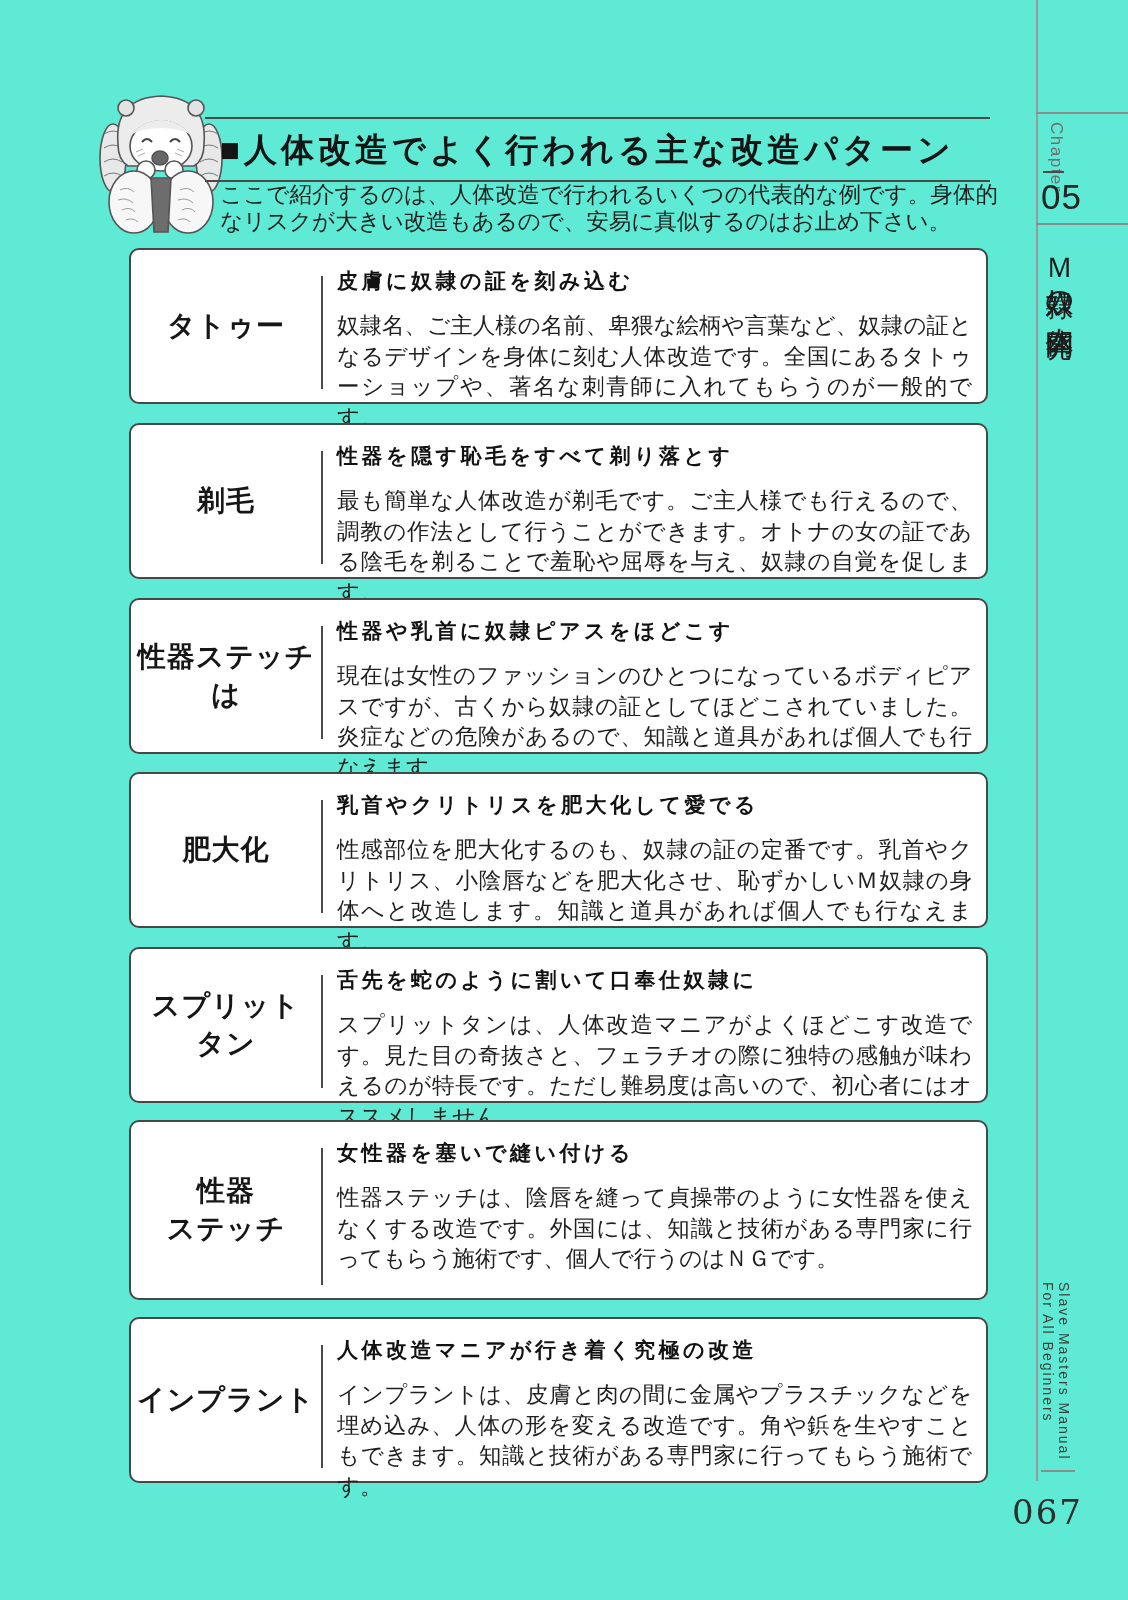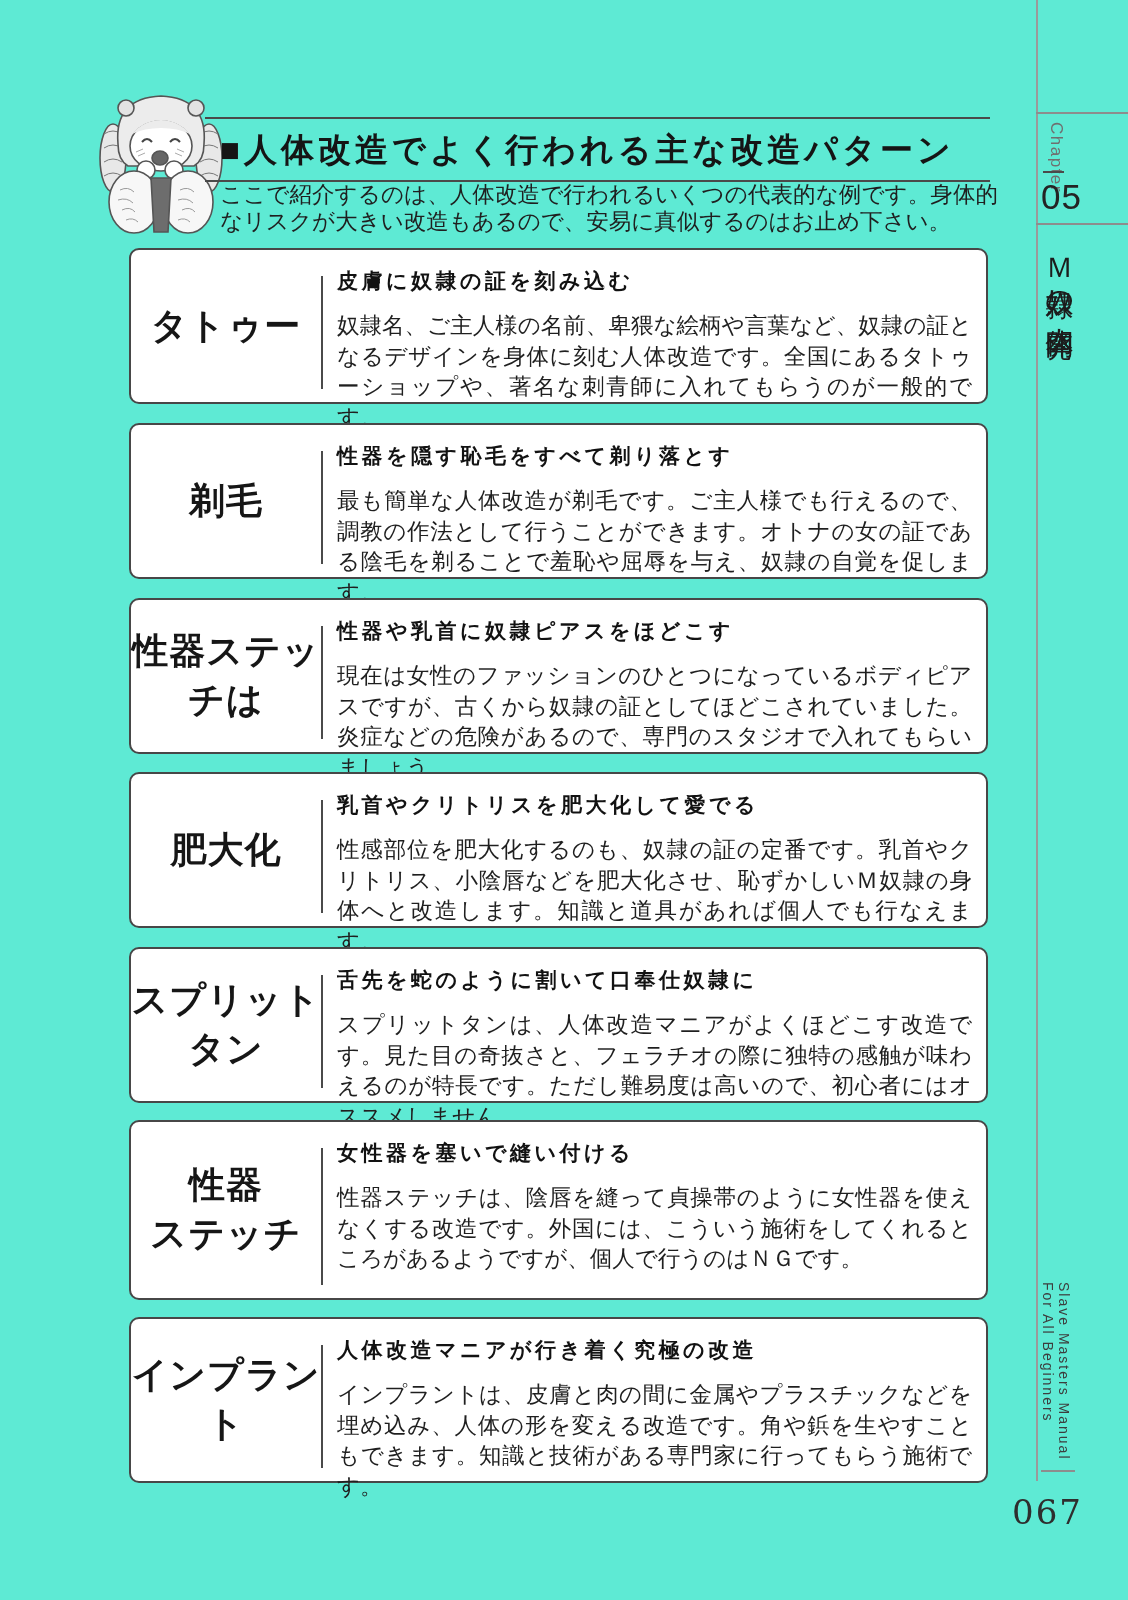--- a/index.html
+++ b/index.html
@@ -14,21 +14,21 @@
   .page-title{position:absolute;left:220px;top:124px;margin:0;width:780px;
       font-family:"Liberation Serif","DejaVu Serif",serif;font-size:33px;font-weight:600;
       letter-spacing:4px;color:#151515;line-height:52px;white-space:nowrap;}
   .intro{position:absolute;left:220px;top:182px;margin:0;width:778px;
       font-size:22.5px;line-height:26.5px;color:#1f1f1f;text-align:justify;}
 
   
   .box{position:absolute;left:129px;width:859px;box-sizing:border-box;
       border:2px solid #474747;border-radius:10px;display:flex;background:#fff;}
   .box-label{width:190px;flex:0 0 190px;display:flex;align-items:center;justify-content:center;
-      font-size:36px;font-weight:bold;letter-spacing:1px;color:#161616;
+      font-size:28px;font-weight:bold;letter-spacing:1px;color:#161616;
       text-align:center;white-space:pre-line;line-height:1.35;border-radius:28px;}
   .box-divider{width:2px;flex:0 0 2px;background:#4a4a4a;margin:26px 0 13px 0;}
   .box-content{flex:1;padding:13px 14px 0 14px;box-sizing:border-box;}
   .box-title{margin:0 0 12px 0;font-family:"Liberation Serif","DejaVu Serif",serif;
       font-size:21px;font-weight:600;letter-spacing:3.5px;color:#121212;line-height:36px;white-space:nowrap;}
   .box-body{margin:0;font-size:22.5px;line-height:30.5px;color:#1f1f1f;text-align:justify;}
 
   
   .side-line{position:absolute;left:1036px;top:0;width:2px;height:1481px;background:#9a9a9a;}
   .chapter-rule{position:absolute;left:1036px;width:92px;height:2px;background:#8d8d8d;}
@@ -118,21 +118,21 @@
       <h2 class="box-title">性器を隠す恥毛をすべて剃り落とす</h2>
       <p class="box-body">最も簡単な人体改造が剃毛です。ご主人様でも行えるので、調教の作法として行うことができます。オトナの女の証である陰毛を剃ることで羞恥や屈辱を与え、奴隷の自覚を促します。</p>
     </div>
   </section>
 
   <section class="box b3">
     <div class="box-label">性器ステッチは</div>
     <div class="box-divider"></div>
     <div class="box-content">
       <h2 class="box-title">性器や乳首に奴隷ピアスをほどこす</h2>
-      <p class="box-body">現在は女性のファッションのひとつになっているボディピアスですが、古くから奴隷の証としてほどこされていました。炎症などの危険があるので、専門のスタジオで入れてもらいましょう。</p>
+      <p class="box-body">現在は女性のファッションのひとつになっているボディピアスですが、古くから奴隷の証としてほどこされていました。炎症などの危険があるので、知識と道具があれば個人でも行なえます。</p>
     </div>
   </section>
 
   <section class="box b4">
     <div class="box-label">肥大化</div>
     <div class="box-divider"></div>
     <div class="box-content">
       <h2 class="box-title">乳首やクリトリスを肥大化して愛でる</h2>
       <p class="box-body">性感部位を肥大化するのも、奴隷の証の定番です。乳首やクリトリス、小陰唇などを肥大化させ、恥ずかしいＭ奴隷の身体へと改造します。知識と道具があれば個人でも行なえます。</p>
     </div>
@@ -147,21 +147,21 @@
       <p class="box-body">スプリットタンは、人体改造マニアがよくほどこす改造です。見た目の奇抜さと、フェラチオの際に独特の感触が味わえるのが特長です。ただし難易度は高いので、初心者にはオススメしません。</p>
     </div>
   </section>
 
   <section class="box b6">
     <div class="box-label">性器
 ステッチ</div>
     <div class="box-divider"></div>
     <div class="box-content">
       <h2 class="box-title">女性器を塞いで縫い付ける</h2>
-      <p class="box-body">性器ステッチは、陰唇を縫って貞操帯のように女性器を使えなくする改造です。外国には、こういう施術をしてくれるところがあるようですが、個人で行うのはＮＧです。</p>
+      <p class="box-body">性器ステッチは、陰唇を縫って貞操帯のように女性器を使えなくする改造です。外国には、知識と技術がある専門家に行ってもらう施術です、個人で行うのはＮＧです。</p>
     </div>
   </section>
 
   <section class="box b7">
     <div class="box-label">インプラント</div>
     <div class="box-divider"></div>
     <div class="box-content">
       <h2 class="box-title">人体改造マニアが行き着く究極の改造</h2>
       <p class="box-body">インプラントは、皮膚と肉の間に金属やプラスチックなどを埋め込み、人体の形を変える改造です。角や鋲を生やすこともできます。知識と技術がある専門家に行ってもらう施術です。</p>
     </div>

